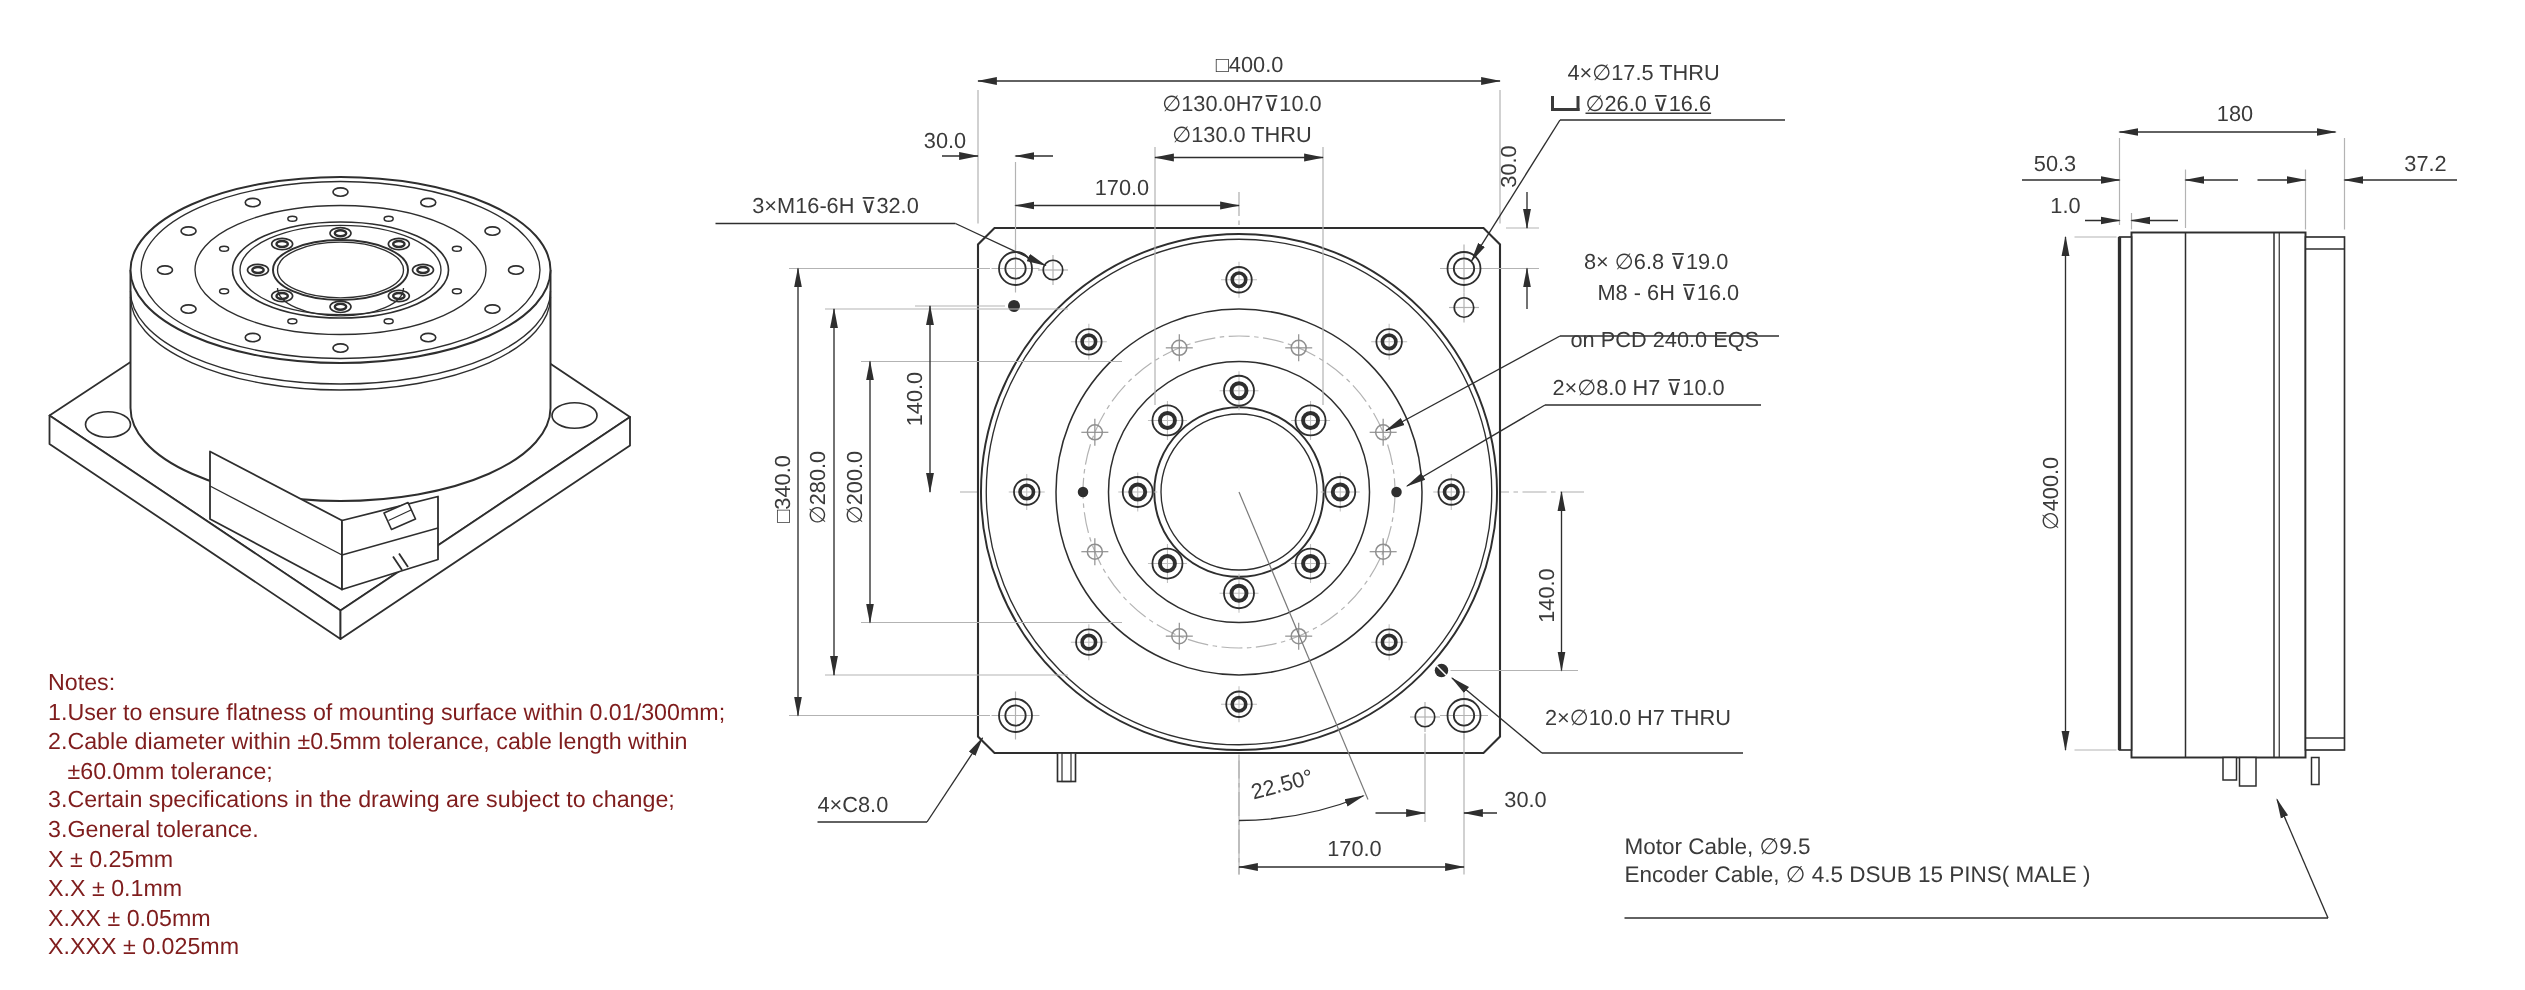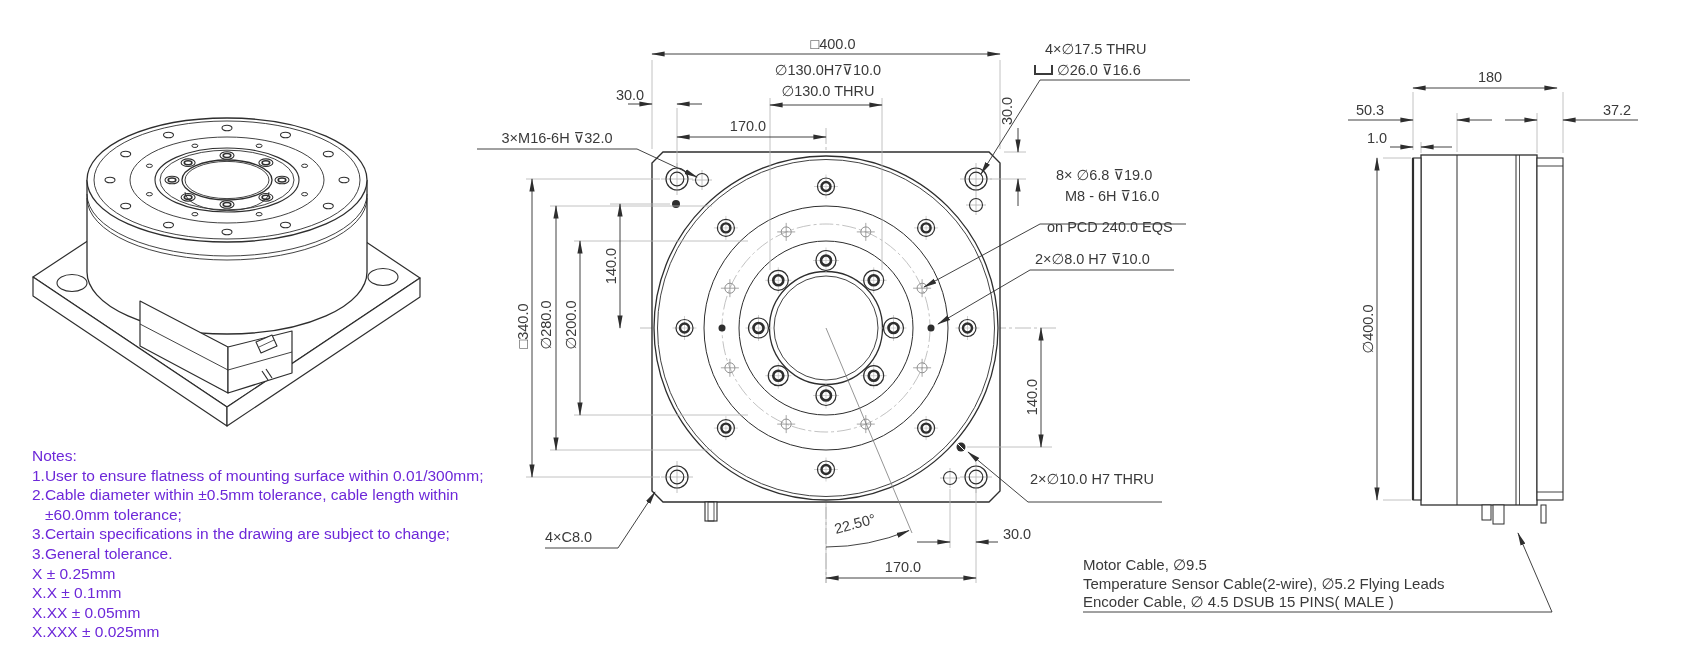--- a/index.html
+++ b/index.html
@@ -2,21 +2,21 @@
 <html><head>
 <meta charset="utf-8">
 <style>
   html,body{margin:0;padding:0;background:#fff;}
   .canvas{position:relative;width:1683px;height:660px;background:#ffffff;overflow:hidden;
           font-family:"Liberation Sans","DejaVu Sans",sans-serif;color:#3a3a3a;}
   svg{position:absolute;left:0;top:0;}
   .lbl{position:absolute;font-size:14.5px;color:#3a3a3a;white-space:nowrap;line-height:1;}
   .c{transform:translate(-50%,-50%);}
   .rot{transform:translate(-50%,-50%) rotate(-90deg);}
-  .notes{position:absolute;left:32px;top:446px;font-size:15.5px;line-height:19.6px;color:#6d28d9;}
+  .notes{position:absolute;left:32px;top:446px;font-size:15.5px;line-height:19.6px;color:#7f1d1d;}
   .notes .ind{padding-left:13px;}
   .cables{position:absolute;left:1083px;top:556px;font-size:15px;line-height:18.5px;color:#3a3a3a;}
   .cbore-sym{display:inline-block;width:15px;height:8px;border:2px solid #3a3a3a;border-top:none;
              vertical-align:baseline;margin-right:4px;}
   .callout{position:absolute;font-size:14.5px;color:#3a3a3a;white-space:nowrap;line-height:1;}
 </style>
 </head>
 <body>
 
 <div class="canvas">
@@ -306,21 +306,21 @@
 </svg>
 
 <div class="lbl c" style="left:833px;top:44px;">□400.0</div>
 <div class="lbl c" style="left:828px;top:70px;">∅130.0H7⊽10.0</div>
 <div class="lbl c" style="left:828px;top:91px;">∅130.0 THRU</div>
 <div class="lbl c" style="left:630px;top:95px;">30.0</div>
 <div class="lbl c" style="left:748px;top:126px;">170.0</div>
 <div class="lbl c" style="left:557px;top:138px;">3×M16-6H ⊽32.0</div>
 
 <div class="callout" style="left:1045px;top:42px;">4×∅17.5 THRU</div>
-<div class="callout" style="left:1034px;top:63px;">
+<div class="callout" style="left:1034px;top:63px;text-decoration:underline;">
   <span class="cbore-sym"></span><span>∅26.0 ⊽16.6</span>
 </div>
 
 <div class="callout" style="left:1056px;top:168px;">8× ∅6.8 ⊽19.0</div>
 <div class="callout" style="left:1065px;top:189px;">M8 - 6H ⊽16.0</div>
 <div class="callout" style="left:1047px;top:208px;margin-top:12px;">on PCD 240.0 EQS</div>
 <div class="callout" style="left:1035px;top:252px;">2×∅8.0 H7 ⊽10.0</div>
 <div class="callout" style="left:1030px;top:472px;">2×∅10.0 H7 THRU</div>
 <div class="callout" style="left:545px;top:530px;">4×C8.0</div>
 
@@ -349,17 +349,16 @@
   <div>3.Certain specifications in the drawing are subject to change;</div>
   <div>3.General tolerance.</div>
   <div>X ± 0.25mm</div>
   <div>X.X ± 0.1mm</div>
   <div>X.XX ± 0.05mm</div>
   <div>X.XXX ± 0.025mm</div>
 </div>
 
 <div class="cables">
   <div>Motor Cable, ∅9.5</div>
-  <div>Temperature Sensor Cable(2-wire), ∅5.2 Flying Leads</div>
   <div>Encoder Cable, ∅ 4.5 DSUB 15 PINS( MALE )</div>
 </div>
 
 </div>
 
 </body></html>

